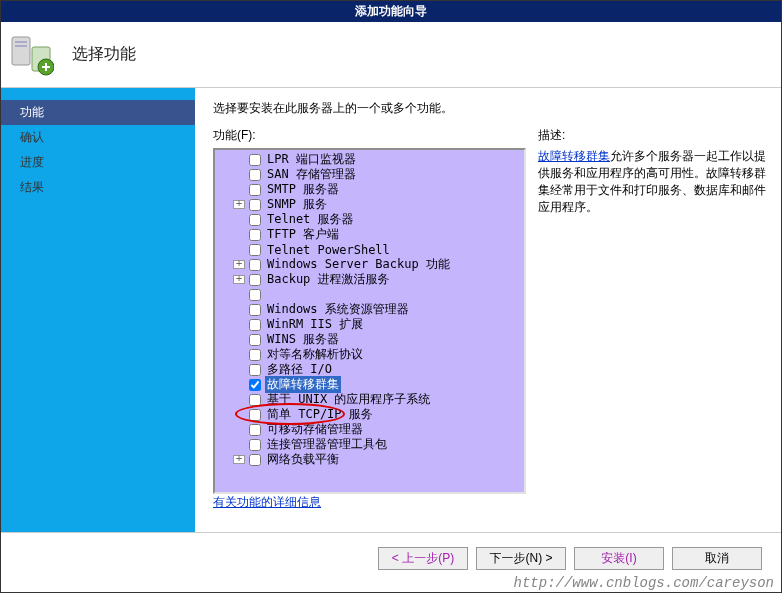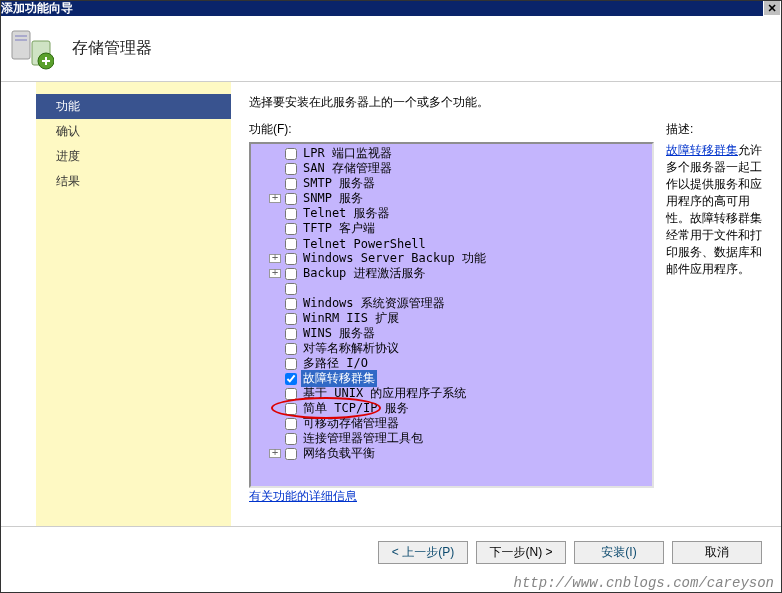--- a/index.html
+++ b/index.html
@@ -8,26 +8,27 @@
   font-family: "SimSun", "宋体", sans-serif;
   font-size: 12px;
   background: #fff;
   width: 782px;
   height: 593px;
   position: relative;
 }
 .titlebar {
   background: linear-gradient(#0a246a, #0a246a);
   color: #fff;
-  height: 16px;
+  height: 22px;
   line-height: 22px;
-  padding: 0 1px;
+  padding: 0 20px;
   display: flex;
   align-items: center;
   justify-content: space-between;
+  flex-direction: column;
 }
 .titlebar .title-text { font-weight: bold; }
 .close-btn {
   width: 18px; height: 16px;
   background: #c0c0c0;
   border: 1px solid #fff;
   display: flex; align-items: center; justify-content: center;
   font-family: Arial;
   font-weight: bold;
   color: #000;
@@ -50,41 +51,40 @@
   font-size: 16px;
   margin-left: 18px;
   color: #222;
 }
 .content {
   display: flex;
   height: 444px;
 }
 .sidebar {
   width: 195px;
-  background: #fef9c3;
+  background: #0ea5e9;
   padding-top: 12px;
-  margin-left: 36px;
 }
 .sidebar-item {
   padding: 4px 8px 4px 20px;
   color: #333;
 }
 .sidebar-item.active {
   background: #39538f;
   color: #fff;
 }
 .main {
   flex: 1;
   padding: 12px 14px 4px 18px;
   display: flex;
   flex-direction: column;
 }
 .instr { margin-bottom: 10px; }
 .row2 { display: flex; gap: 12px; flex: 1; min-height: 0; }
-.left-col { width: 405px; display: flex; flex-direction: column; }
+.left-col { width: 313px; display: flex; flex-direction: column; }
 .right-col { flex: 1; }
 .lbl { margin-bottom: 4px; }
 .treebox {
   border: 2px inset #e2e2e2;
   height: 346px;
   overflow: hidden;
   background: #c4b5fd;
 }
 .tree {
   font-family: "SimSun", "NSimSun", monospace;
@@ -144,21 +144,21 @@
 }
 .btn {
   min-width: 90px;
   height: 23px;
   font-size: 12px;
   font-family: inherit;
   background: #efefef;
   border: 1px solid #999;
   padding: 0 10px;
 }
-.btn:disabled { color: #0c4a6e; }
+.btn:disabled { color: #a21caf; }
 .watermark {
   position: absolute;
   right: 8px;
   bottom: 2px;
   color: rgba(120,120,120,0.9);
   font-style: italic;
   font-family: Liberation Mono, monospace;
   font-size: 14px;
 }
 .outer-border {
@@ -183,21 +183,21 @@
     <svg viewBox="0 0 44 44" width="44" height="44">
       <rect x="2" y="4" width="18" height="28" rx="2" fill="#d8d8d8" stroke="#999"></rect>
       <rect x="5" y="8" width="12" height="2" fill="#aac"></rect>
       <rect x="5" y="12" width="12" height="2" fill="#aac"></rect>
       <rect x="22" y="14" width="18" height="24" rx="2" fill="#cfe3c4" stroke="#7aa060"></rect>
       <circle cx="36" cy="34" r="8" fill="#5aa02c" stroke="#2f6b11"></circle>
       <rect x="32" y="33" width="8" height="2" fill="#fff"></rect>
       <rect x="35" y="30" width="2" height="8" fill="#fff"></rect>
     </svg>
   </div>
-  <div class="header-title">存储管理器</div>
+  <div class="header-title">选择功能</div>
 </div>
 
 <div class="content">
   <div class="sidebar">
     <div class="sidebar-item active">功能</div>
     <div class="sidebar-item">确认</div>
     <div class="sidebar-item">进度</div>
     <div class="sidebar-item">结果</div>
   </div>
 

